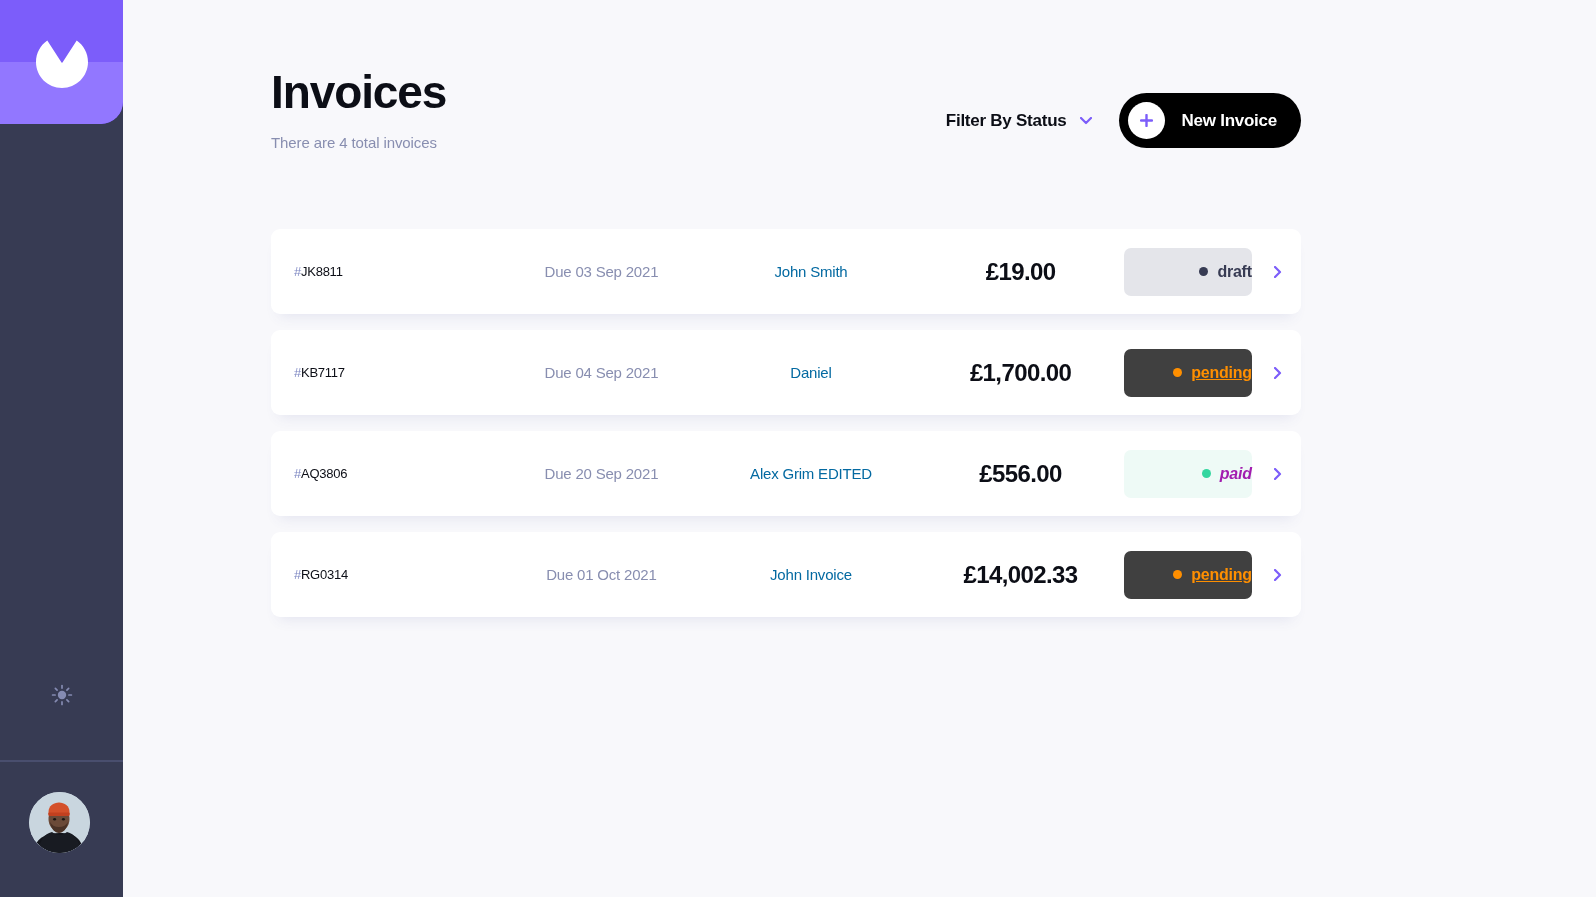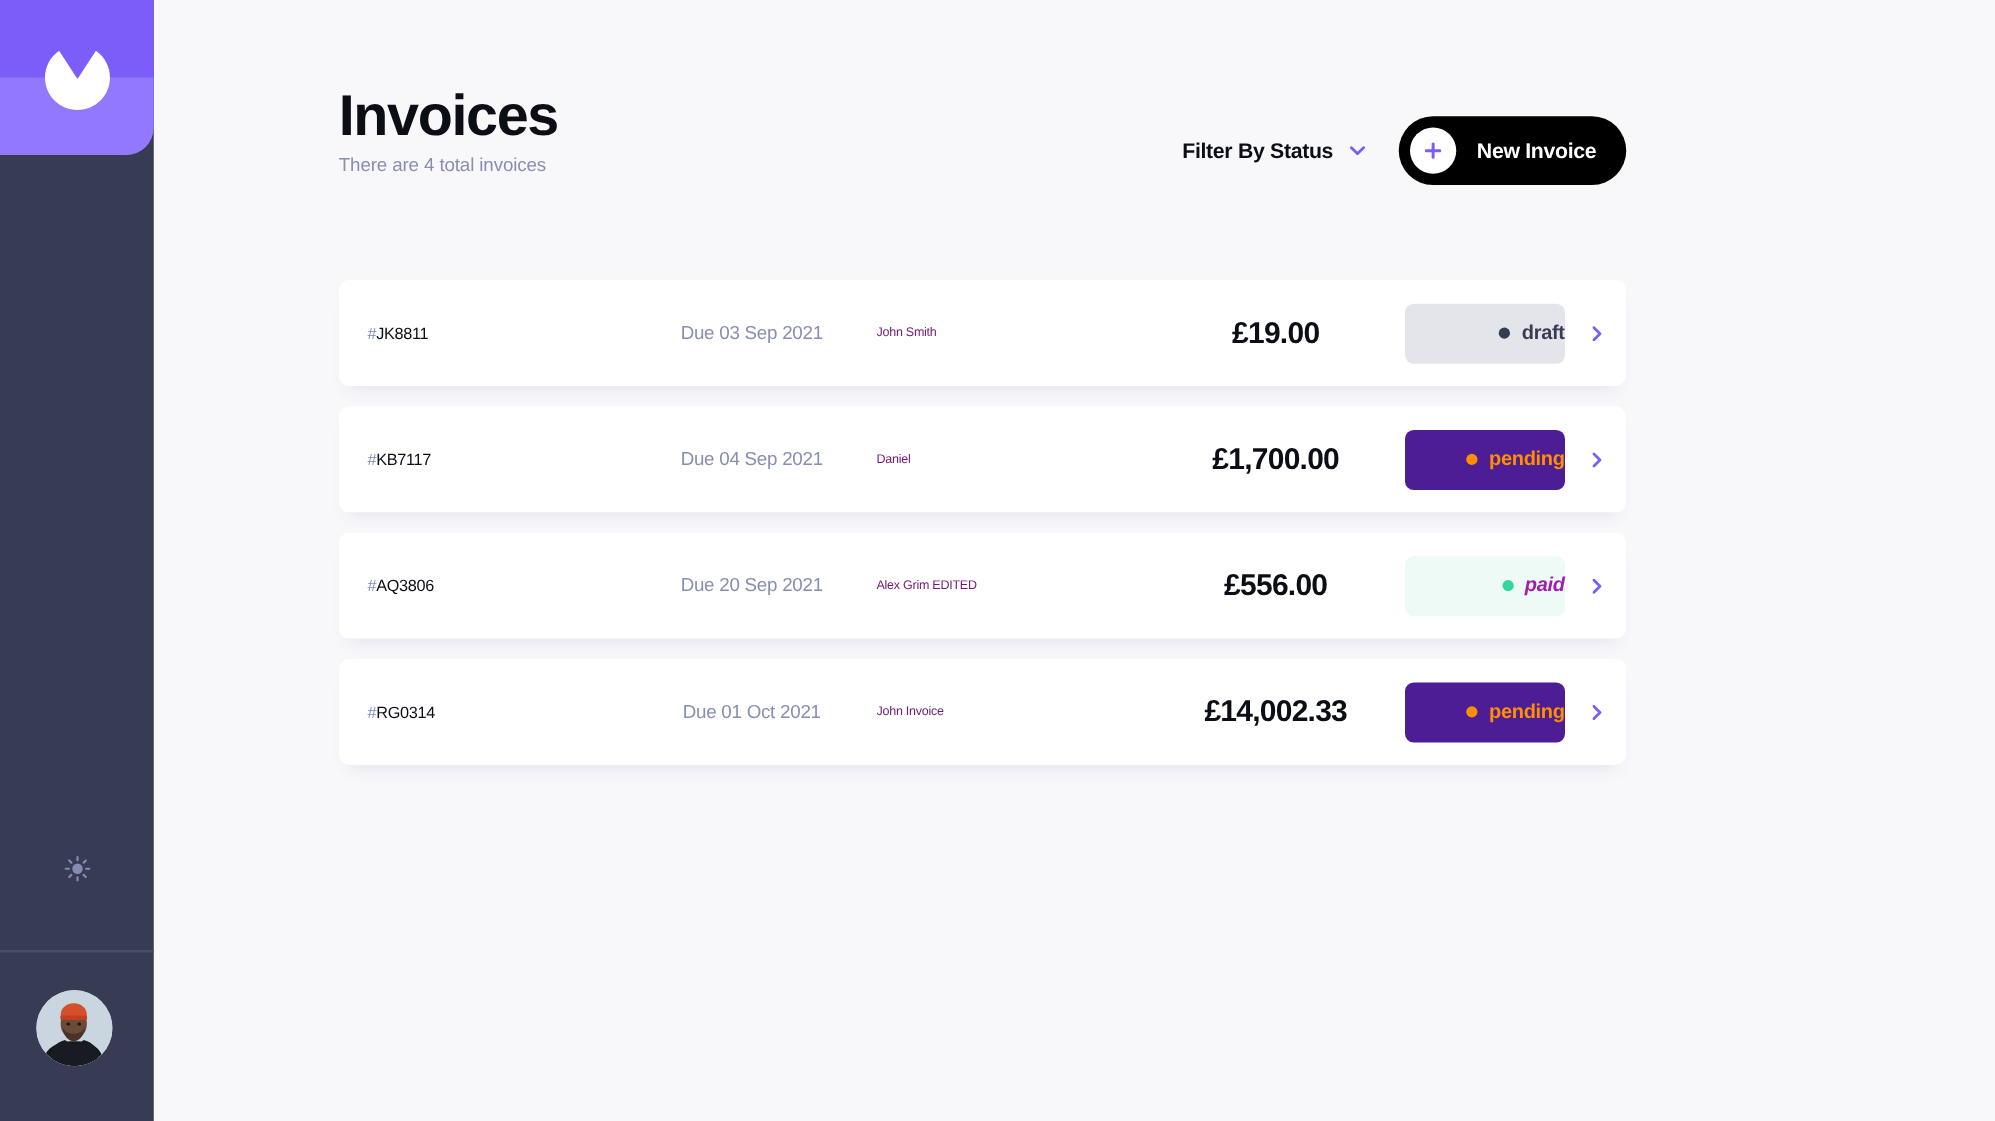--- a/index.html
+++ b/index.html
@@ -127,21 +127,21 @@
 
   .page-title {
     font-size: 46px;
     line-height: 52px;
     font-weight: bold;
     letter-spacing: -1.1px;
     color: #0c0e16;
   }
 
   .page-subtitle {
-    margin-top: 5px;
+    margin-top: 15px;
     font-size: 15px;
     line-height: 20px;
     color: #888eb0;
     letter-spacing: -0.1px;
   }
 
   .header-controls {
     display: flex;
     align-items: center;
     gap: 27px;
@@ -227,22 +227,23 @@
     width: 200px;
     text-align: center;
     font-size: 15px;
     color: #888eb0;
     letter-spacing: -0.2px;
     white-space: nowrap;
   }
 
   .cell-client {
     width: 220px;
-    font-size: 10px;
-    color: #701a75;
+    text-align: center;
+    font-size: 15px;
+    color: #0369a1;
     letter-spacing: -0.2px;
     white-space: nowrap;
   }
 
   .cell-amount {
     width: 200px;
     text-align: center;
     font-size: 24px;
     font-weight: bold;
     letter-spacing: -0.6px;
@@ -272,21 +273,21 @@
   .status-dot {
     width: 9px;
     height: 9px;
     border-radius: 50%;
     flex: none;
   }
 
   .status-draft { background: #e4e5ea; color: #373b53; }
   .status-draft .status-dot { background: #373b53; }
 
-  .status-pending { background: #4c1d95; color: #ff8f00; }
+  .status-pending { background: #404040; color: #ff8f00; text-decoration: underline; }
   .status-pending .status-dot { background: #ff8f00; }
 
   .status-paid { background: #eefaf6; color: #a21caf; font-style: italic; }
   .status-paid .status-dot { background: #33d69f; }
 
   .cell-arrow {
     width: 45px;
     display: flex;
     align-items: center;
     justify-content: center;

